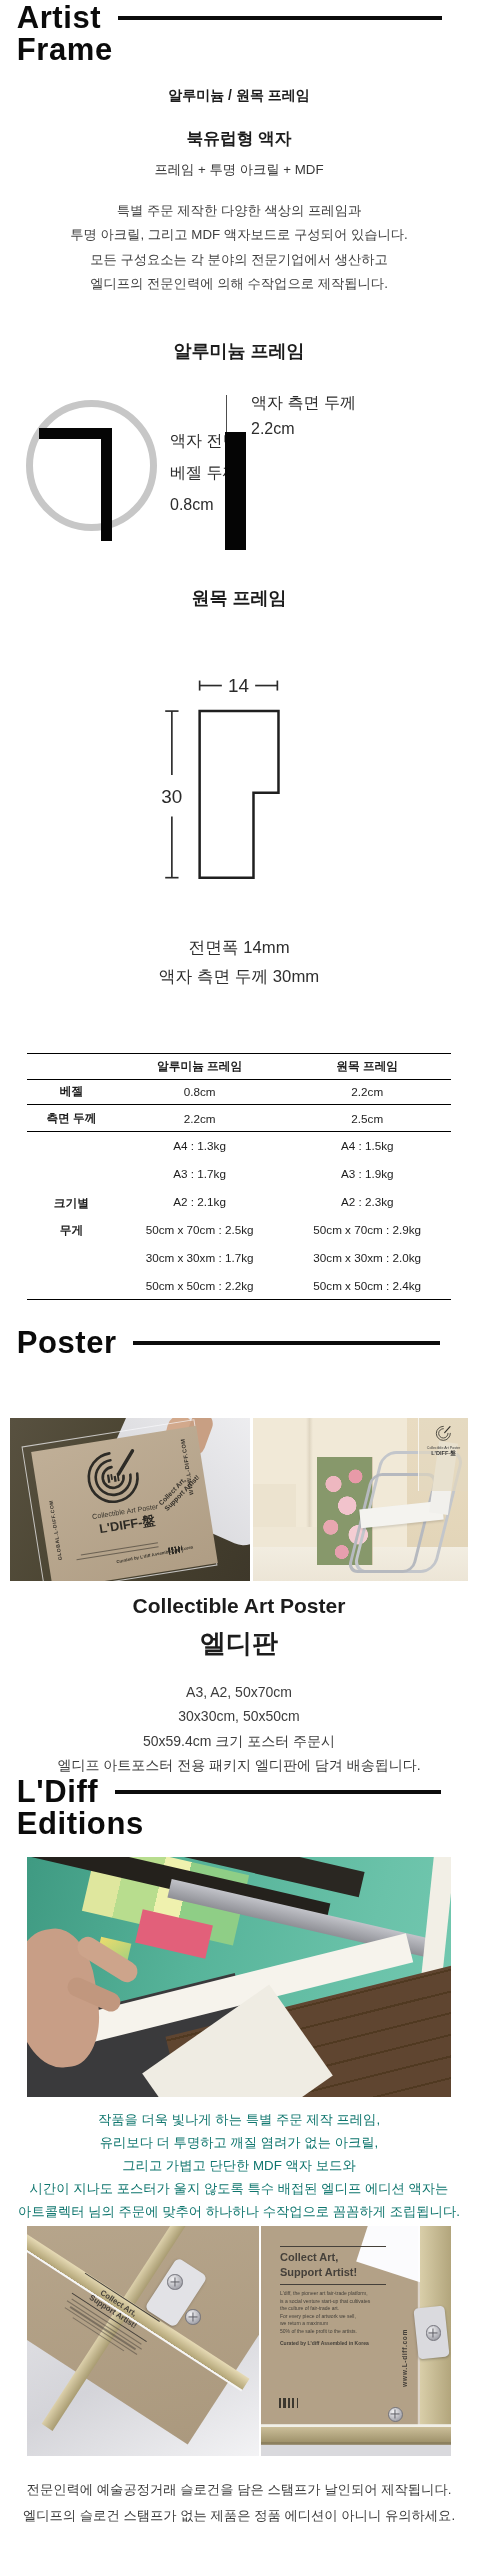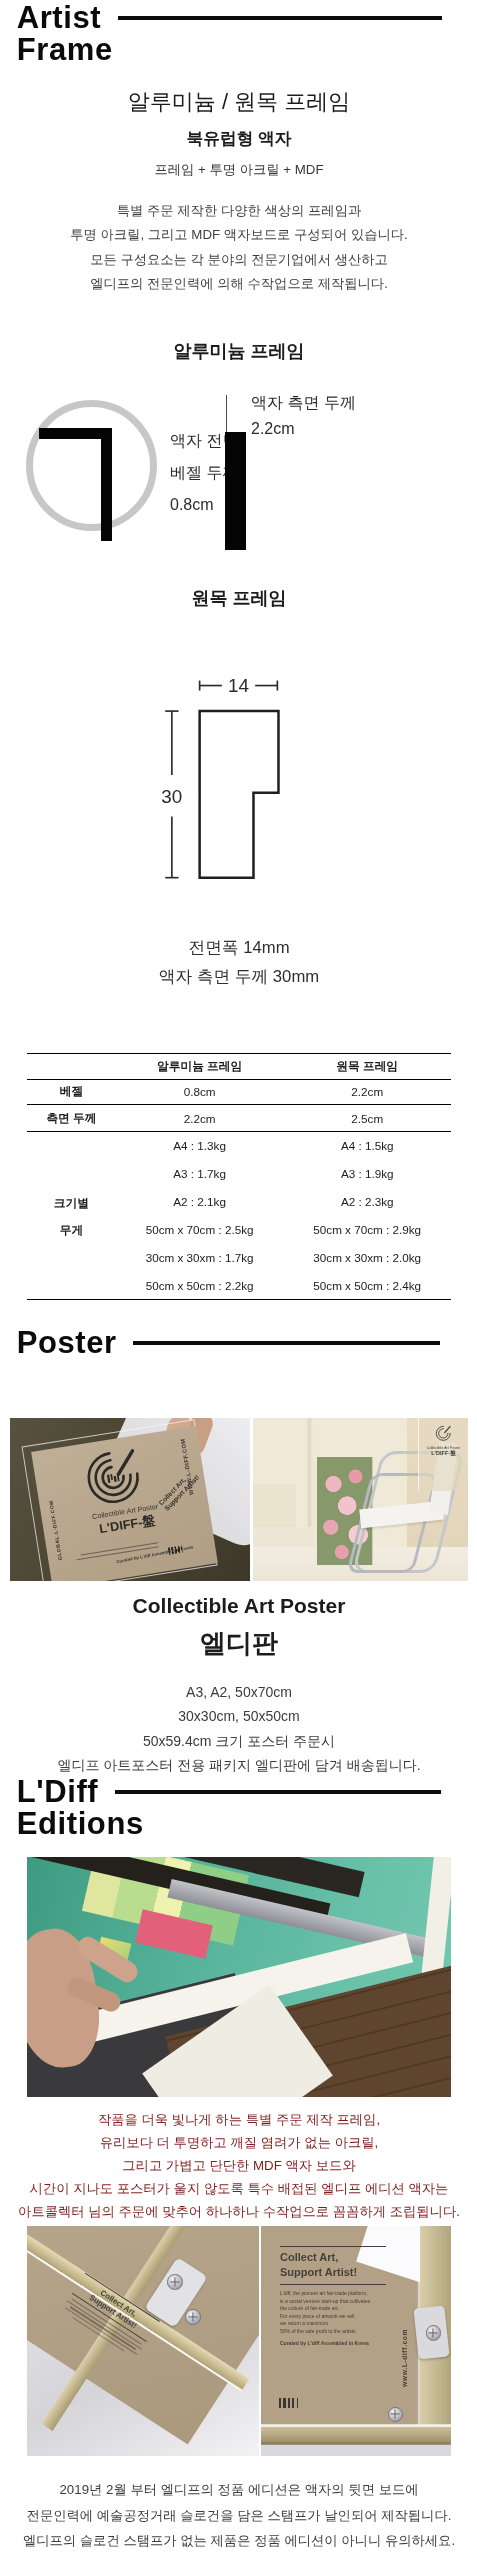--- a/index.html
+++ b/index.html
@@ -9,21 +9,21 @@
   .abs { position:absolute; }
   .ctr { left:0; right:0; text-align:center; }
 
   
   .big-title { position:absolute; left:16.7px; }
   .title-row { display:flex; align-items:center; height:32px; }
   .big-title h1 { font-size:31px; font-weight:800; letter-spacing:0.6px; line-height:32px; color:#0b0b0b; white-space:nowrap; }
   .rule { flex:1; height:4.4px; background:#0c0c0c; margin-left:16.7px; }
 
   
-  .s1-heading { top:87px; font-size:22px; font-weight:400; }
+  .s1-heading { top:87px; font-size:14px; font-weight:700; }
   .s1-sub     { top:127px; font-size:16.7px; font-weight:700; }
   .s1-comp    { top:161px; font-size:13.3px; color:#383838; }
   .s1-desc    { top:199px; font-size:13.3px; line-height:24.4px; color:#3f3f3f; }
   .s1-aluhead { top:339px; font-size:18px; font-weight:700; }
   .s1-woodhead{ top:586px; font-size:18px; font-weight:700; }
   .s1-caption { top:933px; font-size:16.7px; font-weight:500; line-height:29px; color:#2e2e2e; }
 
   
   .alu { left:22px; top:366px; width:433px; height:192px; }
   .alu-ring { left:3.9px; top:34px; width:131px; height:131px; border:7.2px solid #c7c7c7; border-radius:50%; }
@@ -48,21 +48,21 @@
   .h46 { height:25.5px; } .h48 { height:27px; }
   .wrow { height:167px; }
   .wlabel { flex-direction:column; line-height:27px; }
   .wcol { flex-direction:column; }
   .wcol span { display:block; height:28px; line-height:28px;text-align:center; }
 
   
   .s2-captitle { top:1594px; font-size:21px; font-weight:700; }
   .s2-capname  { top:1626px; font-size:26px; font-weight:700; }
   .s2-lines    { top:1680px; font-size:14px; line-height:24.4px; color:#3c3c3c; }
-  .s3-desc     { top:2108px; font-size:13.3px; line-height:23px; color:#7f1d1d; }
+  .s3-desc     { top:2108px; font-size:13.3px; line-height:23px; color:#0f766e; }
   .s3-footer   { top:2477px; font-size:13.3px; line-height:25.5px; color:#3c3c3c; }
 
   
   .photo { position:absolute; overflow:hidden; }
 
   
   .photo-a { left:10px; top:1418px; width:240px; height:163px;
              background:linear-gradient(115deg,#585140 0%,#4a4431 45%,#3e382a 100%); }
   .pa-sleeve { right:-39px; top:-28px; width:172px; height:133px; border-radius:22px;
                background:linear-gradient(200deg,#f2f2f4,#d6d6da); transform:rotate(24deg); }
@@ -436,19 +436,18 @@
         <div>we return a maximum</div>
         <div>50% of the sale profit to the artists.</div>
       </div>
       <div class="pe-curated">Curated by L'diff Assembled in Korea</div>
     </div>
     <div class="pe-url">www.L-diff.com</div>
     <div class="pe-mark"></div>
   </div>
 
   <div class="abs ctr s3-footer">
-    <div>2019년 2월 부터 엘디프의 정품 에디션은 액자의 뒷면 보드에</div>
     <div>전문인력에 예술공정거래 슬로건을 담은 스탬프가 날인되어 제작됩니다.</div>
     <div>엘디프의 슬로건 스탬프가 없는 제품은 정품 에디션이 아니니 유의하세요.</div>
   </div>
 
 </div>
 
 
 </body></html>

